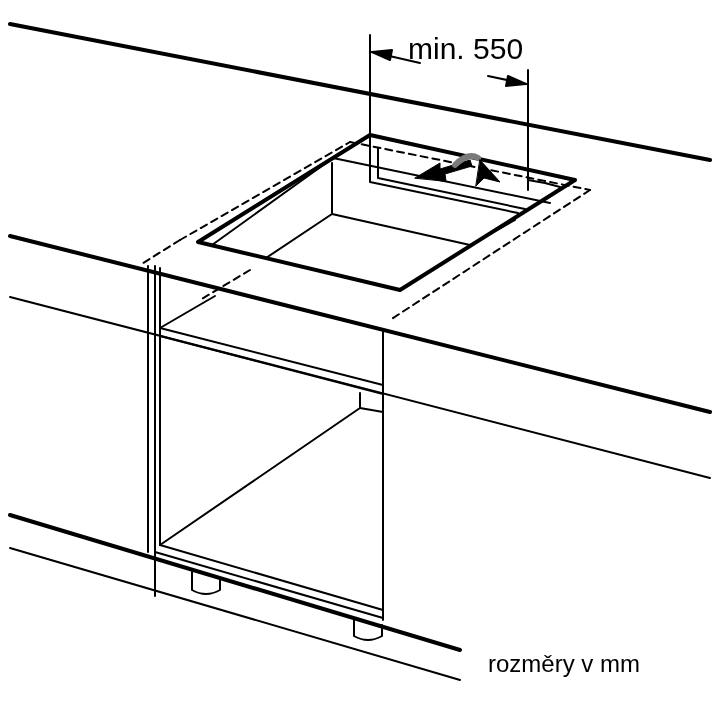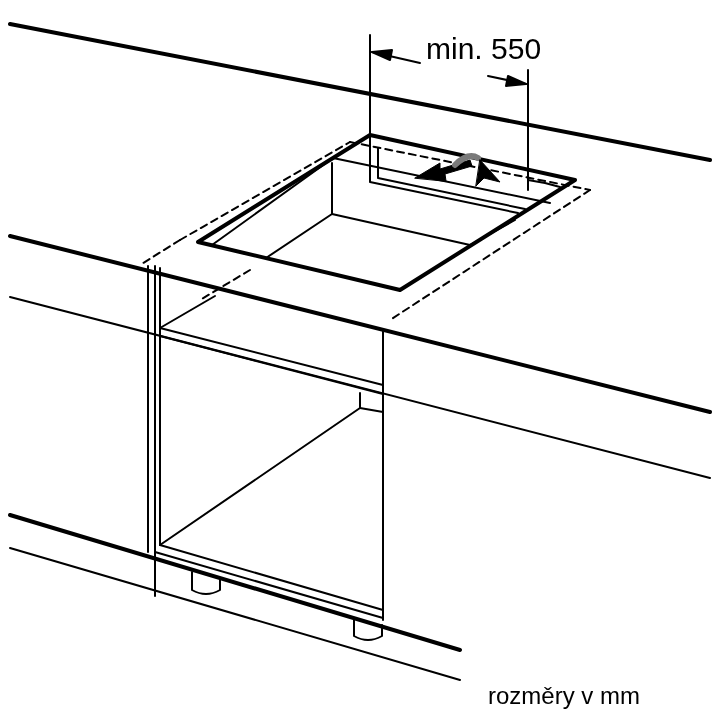--- a/index.html
+++ b/index.html
@@ -1,19 +1,19 @@
 <!DOCTYPE html>
 <html><head>
 <meta charset="utf-8">
 <style>
   html, body { margin: 0; padding: 0; background: #ffffff; }
   body { width: 720px; height: 720px; overflow: hidden; position: relative; font-family: "Liberation Sans", sans-serif; }
   svg { position: absolute; left: 0; top: 0; }
-  .dim-label { position: absolute; left: 426px; top: 34px; font-size: 30px; color: #000; line-height: 1; }
-  .units-label { position: absolute; left: 488px; top: 684px; font-size: 24px; color: #000; line-height: 1; }
+  .dim-label { position: absolute; left: 408px; top: 34px; font-size: 30px; color: #000; line-height: 1; }
+  .units-label { position: absolute; left: 488px; top: 652px; font-size: 24px; color: #000; line-height: 1; }
 </style>
 </head>
 <body>
 
 <svg width="720" height="720" viewBox="0 0 720 720" xmlns="http://www.w3.org/2000/svg" fill="none" stroke="#000" stroke-linecap="round" stroke-linejoin="round">
 
   <g>
     <line x1="10" y1="24" x2="710" y2="160" stroke-width="4"></line>
     <line x1="10" y1="236" x2="710" y2="412" stroke-width="4"></line>
     <line x1="10" y1="297" x2="710" y2="478" stroke-width="2"></line>

